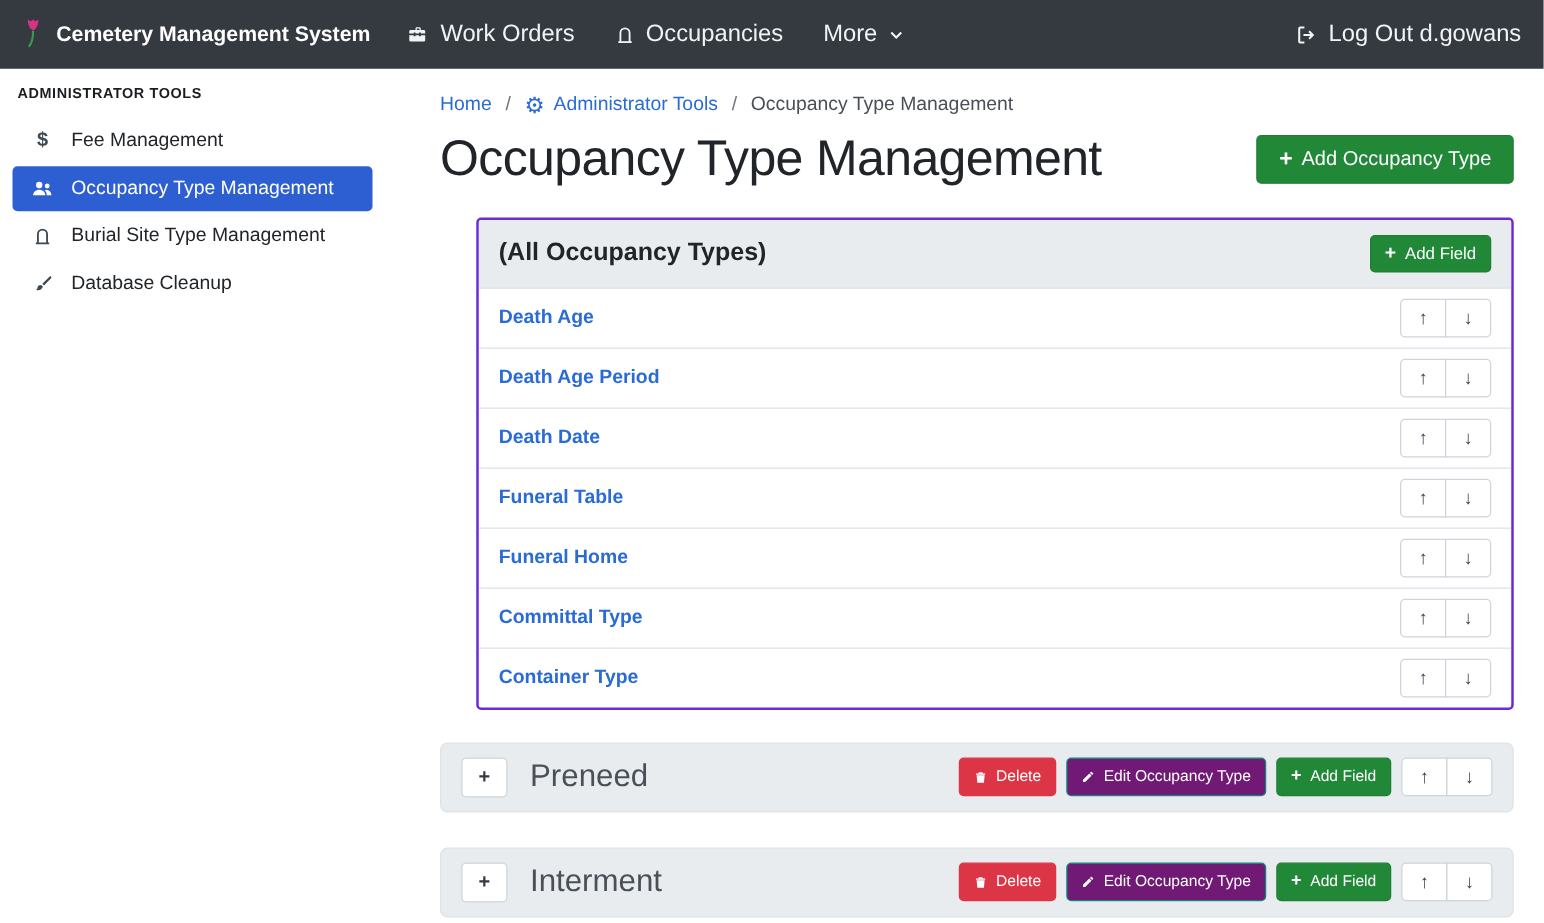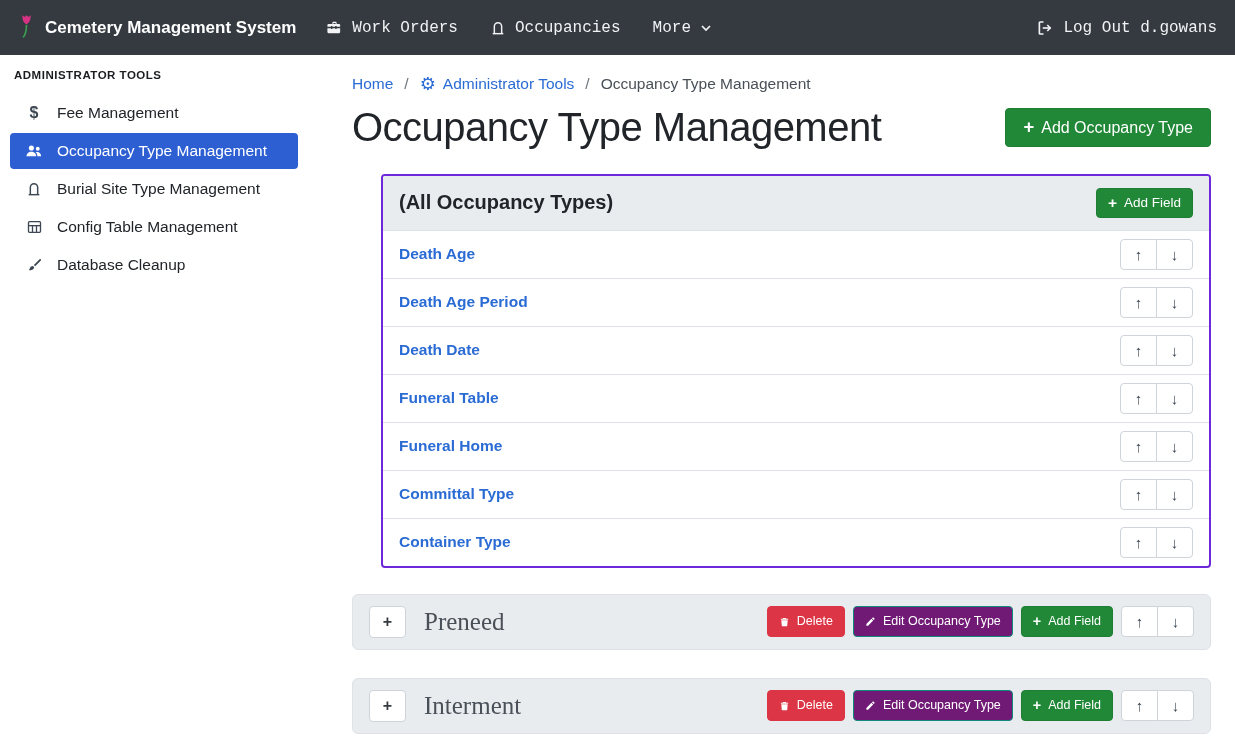--- a/index.html
+++ b/index.html
@@ -6,21 +6,21 @@
   html,body { margin:0; padding:0; }
   body {
     width:1235px; height:738px; overflow:hidden;
     font-family:"Liberation Sans","DejaVu Sans",sans-serif;
     color:#212529; background:#fff;
   }
   
   .navbar { display:flex; align-items:center; background:#343a40; height:55px; padding:0 18px; }
   .brand { display:flex; align-items:center; gap:10px; color:#fff; font-weight:700; font-size:17px; margin-right:30px; cursor:pointer;text-align:right; }
   .nav-links { display:flex; align-items:center; gap:32px; }
-  .nav-link { display:flex; align-items:center; gap:9px; color:#f1f3f5; font-size:16px; text-decoration:none; cursor:pointer;font-family:Liberation Mono, monospace; }
+  .nav-link { display:flex; align-items:center; gap:9px; color:#f1f3f5; font-size:19px; text-decoration:none; cursor:pointer; }
   .nav-link svg { display:block; }
   .logout { margin-left:auto; }
   
   .app { display:flex; height:683px;gap:32px; }
   
   .sidebar { width:310px; flex:none; padding-top:14px; }
   .sidebar-heading { font-size:11.5px; font-weight:600; letter-spacing:.5px; text-transform:uppercase; color:#1b1e21; padding:0 14px 12px 14px; }
   .side-item { display:flex; align-items:center; gap:13px; margin:2px 12px 2px 10px; padding:9px 14px; border-radius:4px; font-size:15.5px; color:#212529; cursor:pointer; }
   .side-icon { width:20px; display:flex; justify-content:center; align-items:center; color:#3d4852; }
   .side-icon svg { display:block; }
@@ -54,21 +54,21 @@
   .card { border:2px solid #6d28d9; border-radius:4px; overflow:hidden; margin-bottom:26px;margin-left:29px; }
   .card-header { background:#e9ecef; border-bottom:1px solid #dee2e6; padding:12px 16px; display:flex; justify-content:space-between; align-items:center; }
   .card-title { font-size:20px; font-weight:600; color:#212529; }
   .field-row { display:flex; justify-content:space-between; align-items:center; padding:8px 16px; border-bottom:1px solid #dee2e6; }
   .field-row:last-child { border-bottom:none; }
   .field-link { color:#2a6bd4; font-weight:700; font-size:15.5px; cursor:pointer; }
   
   .type-section { background:#e9ecef; border:1px solid #dee2e6; border-radius:6px; display:flex; justify-content:space-between; align-items:center; padding:11px 16px; margin-bottom:28px; }
   .section-left { display:flex; align-items:center; gap:18px; }
   .expand { width:37px; height:32px; border-radius:4px; font-size:16px; font-weight:700; color:#343a40; }
-  .section-title { font-size:25px; color:#495057;font-family:Liberation Serif, serif; }
+  .section-title { font-size:25px; color:#495057; }
   .section-actions { display:flex; align-items:center; gap:8px; }
   .btn svg { display:block; }
 </style>
 </head>
 <body>
 
 <header class="navbar">
   <div class="brand">
     <span>
       <svg width="17" height="27" viewBox="0 0 20 30">
@@ -144,31 +144,20 @@
     <div class="side-item">
       <span class="side-icon">
         <svg width="16" height="16" viewBox="0 0 24 24" fill="none" stroke="currentColor" stroke-width="2.2">
             <path d="M6.5 20V9.5a5.5 5.5 0 0 1 11 0V20"></path>
             <line x1="4" y1="20.5" x2="20" y2="20.5"></line>
           </svg>
       </span>
       <span>Burial Site Type Management</span>
     </div>
 
-    <div class="side-item">
-      <span class="side-icon">
-        <svg width="17" height="16" viewBox="0 0 24 24" fill="none" stroke="currentColor" stroke-width="2">
-            <rect x="3" y="4" width="18" height="16" rx="1.5"></rect>
-            <line x1="3" y1="10" x2="21" y2="10"></line>
-            <line x1="9" y1="10" x2="9" y2="20"></line>
-            <line x1="15" y1="10" x2="15" y2="20"></line>
-          </svg>
-      </span>
-      <span>Config Table Management</span>
-    </div>
 
     <div class="side-item">
       <span class="side-icon">
         <svg width="17" height="17" viewBox="0 0 24 24" fill="currentColor">
             <path d="M21 3.4c.5.5.5 1.2 0 1.7l-8.1 8.1-1.8-1.8 8.1-8.1c.5-.5 1.3-.5 1.8.1z"></path>
             <path d="M9.8 12.6l1.9 1.9c-.4 2-2.1 4.2-5.6 4.2-1 0-1.8-.2-2.3-.5 1.3-.7 1.7-1.6 1.8-2.5.2-1.6 1.3-3 4.2-3.1z"></path>
           </svg>
       </span>
       <span>Database Cleanup</span>
     </div>

